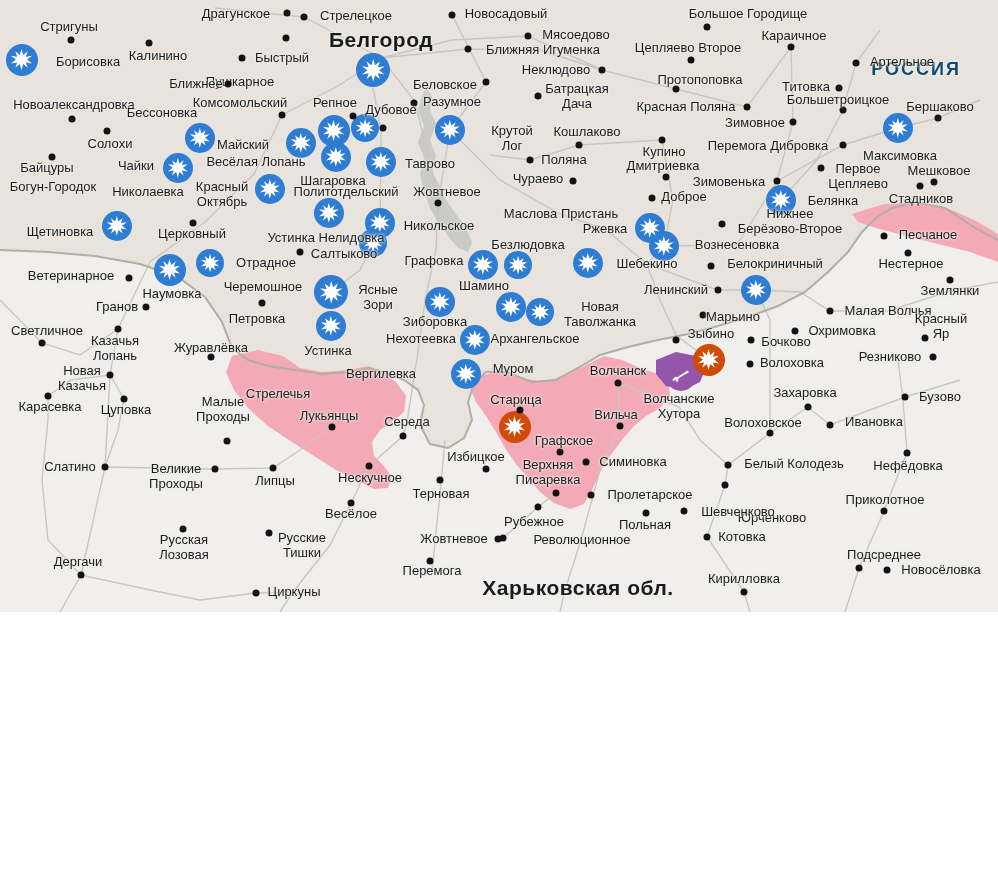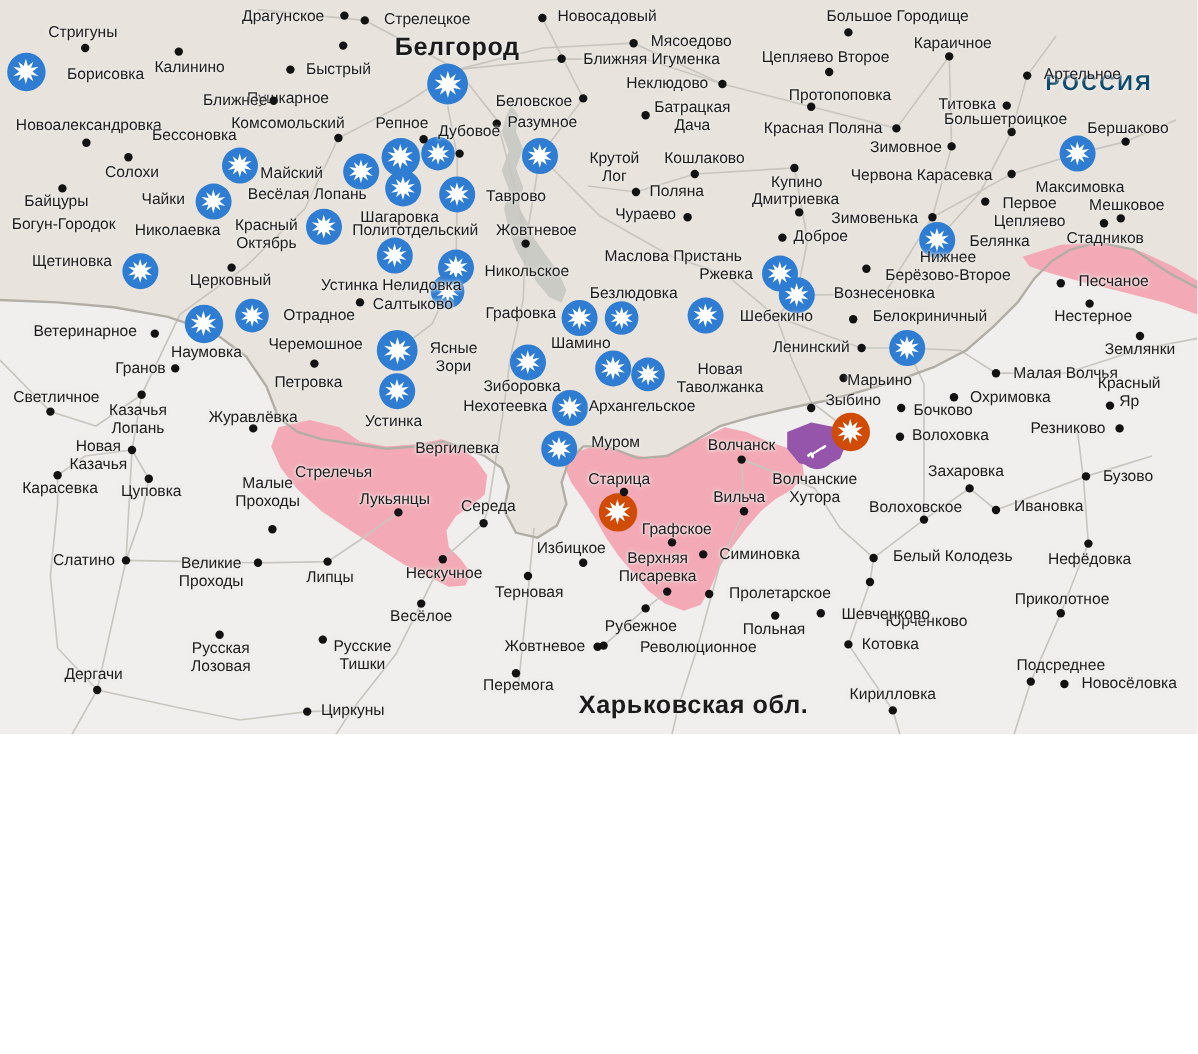--- a/index.html
+++ b/index.html
@@ -344,21 +344,21 @@
       <span class="town-label" style="left: 110px; top: 144px;">Солохи</span>
       <span class="town-dot" style="left: 52px; top: 157px;"></span>
       <span class="town-label" style="left: 47px; top: 168px;">Байцуры</span>
       <span class="town-label" style="left: 53px; top: 187px;">Богун-Городок</span>
       <span class="town-label" style="left: 136px; top: 166px;">Чайки</span>
       <span class="town-label" style="left: 148px; top: 192px;">Николаевка</span>
       <span class="town-label" style="left: 243px; top: 145px;">Майский</span>
       <span class="town-label" style="left: 256px; top: 162px;">Весёлая Лопань</span>
       <span class="town-label" style="left: 222px; top: 195px;">Красный
 Октябрь</span>
-      <span class="town-label" style="left: 60px; top: 218px;">Щетиновка</span>
+      <span class="town-label" style="left: 60px; top: 232px;">Щетиновка</span>
       <span class="town-dot" style="left: 193px; top: 223px;"></span>
       <span class="town-label" style="left: 192px; top: 234px;">Церковный</span>
       <span class="town-label" style="left: 333px; top: 181px;">Шагаровка</span>
       <span class="town-label" style="left: 346px; top: 192px;">Политотдельский</span>
       <span class="town-dot" style="left: 438px; top: 203px;"></span>
       <span class="town-label" style="left: 447px; top: 192px;">Жовтневое</span>
       <span class="town-label" style="left: 430px; top: 164px;">Таврово</span>
       <span class="town-dot" style="left: 383px; top: 128px;"></span>
       <span class="town-label" style="left: 391px; top: 110px;">Дубовое</span>
       <span class="town-label" style="left: 439px; top: 226px;">Никольское</span>
@@ -386,21 +386,21 @@
       <span class="town-label" style="left: 587px; top: 132px;">Кошлаково</span>
       <span class="town-label" style="left: 512px; top: 139px;">Крутой
 Лог</span>
       <span class="town-dot" style="left: 530px; top: 160px;"></span>
       <span class="town-label" style="left: 564px; top: 160px;">Поляна</span>
       <span class="town-dot" style="left: 573px; top: 181px;"></span>
       <span class="town-label" style="left: 538px; top: 179px;">Чураево</span>
       <span class="town-dot" style="left: 793px; top: 122px;"></span>
       <span class="town-label" style="left: 755px; top: 123px;">Зимовное</span>
       <span class="town-dot" style="left: 843px; top: 145px;"></span>
-      <span class="town-label" style="left: 768px; top: 146px;">Червона Карасевка</span>
+      <span class="town-label" style="left: 768px; top: 146px;">Перемога Дибровка</span>
       <span class="town-label" style="left: 900px; top: 156px;">Максимовка</span>
       <span class="town-dot" style="left: 821px; top: 168px;"></span>
       <span class="town-label" style="left: 858px; top: 177px;">Первое
 Цепляево</span>
       <span class="town-dot" style="left: 934px; top: 182px;"></span>
       <span class="town-label" style="left: 939px; top: 171px;">Мешковое</span>
       <span class="town-dot" style="left: 920px; top: 186px;"></span>
       <span class="town-label" style="left: 921px; top: 199px;">Стадников</span>
       <span class="town-label" style="left: 833px; top: 201px;">Белянка</span>
       <span class="town-dot" style="left: 722px; top: 224px;"></span>

